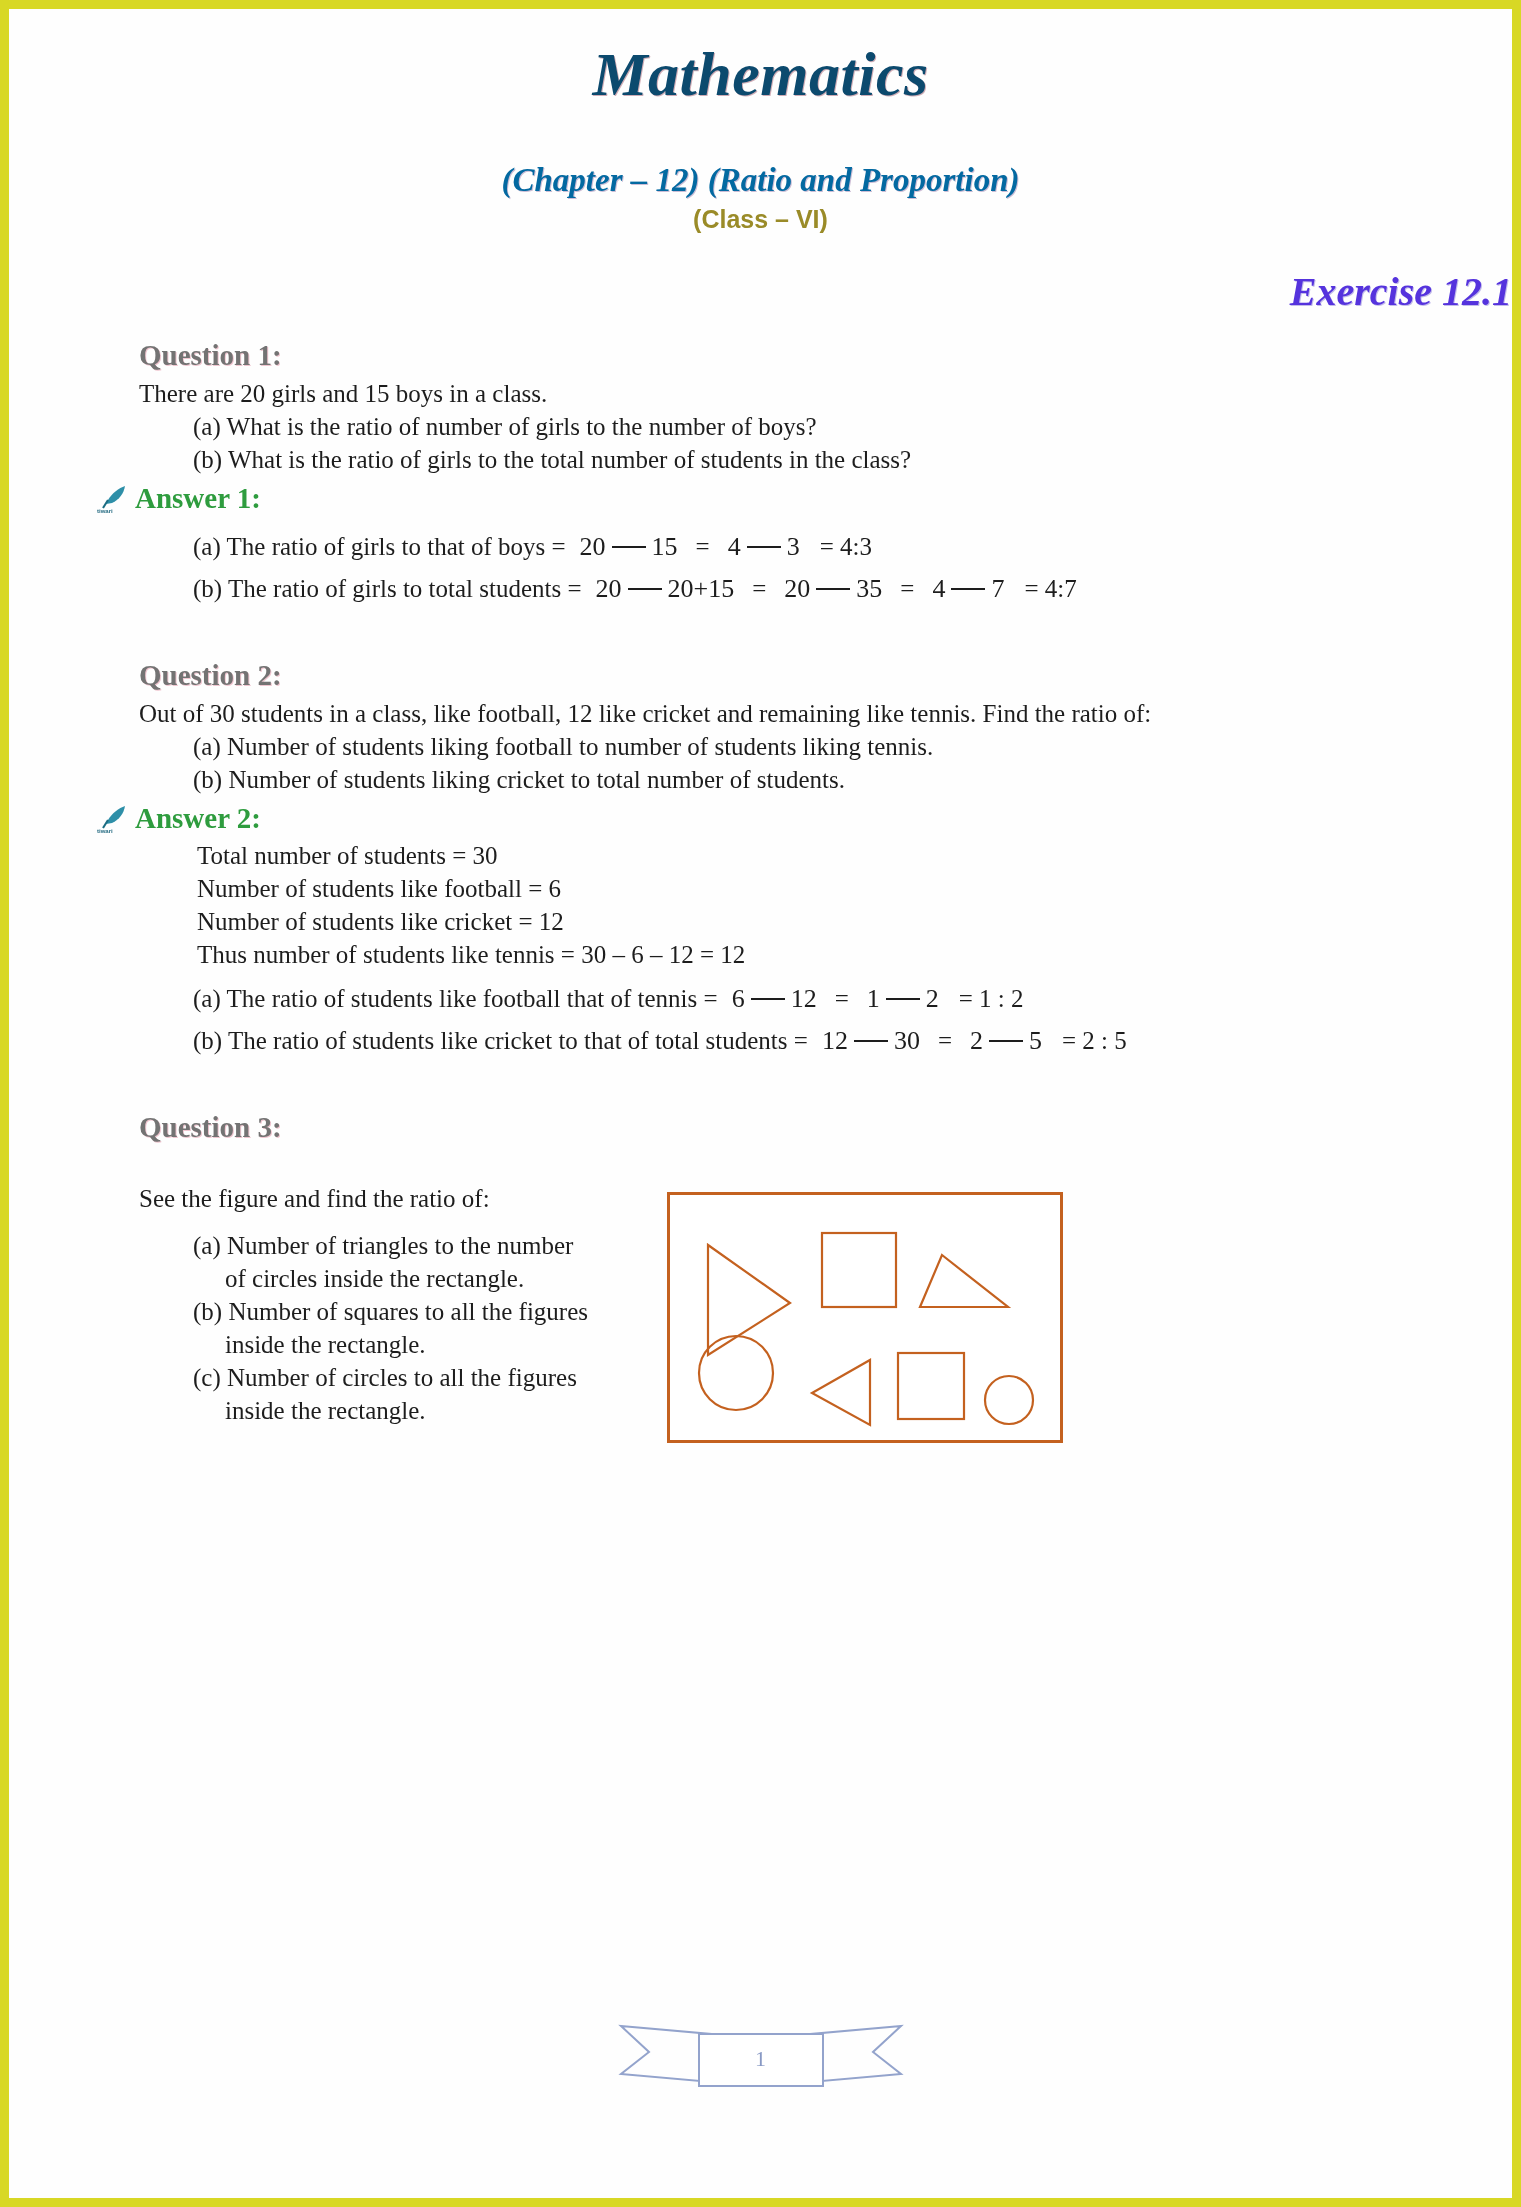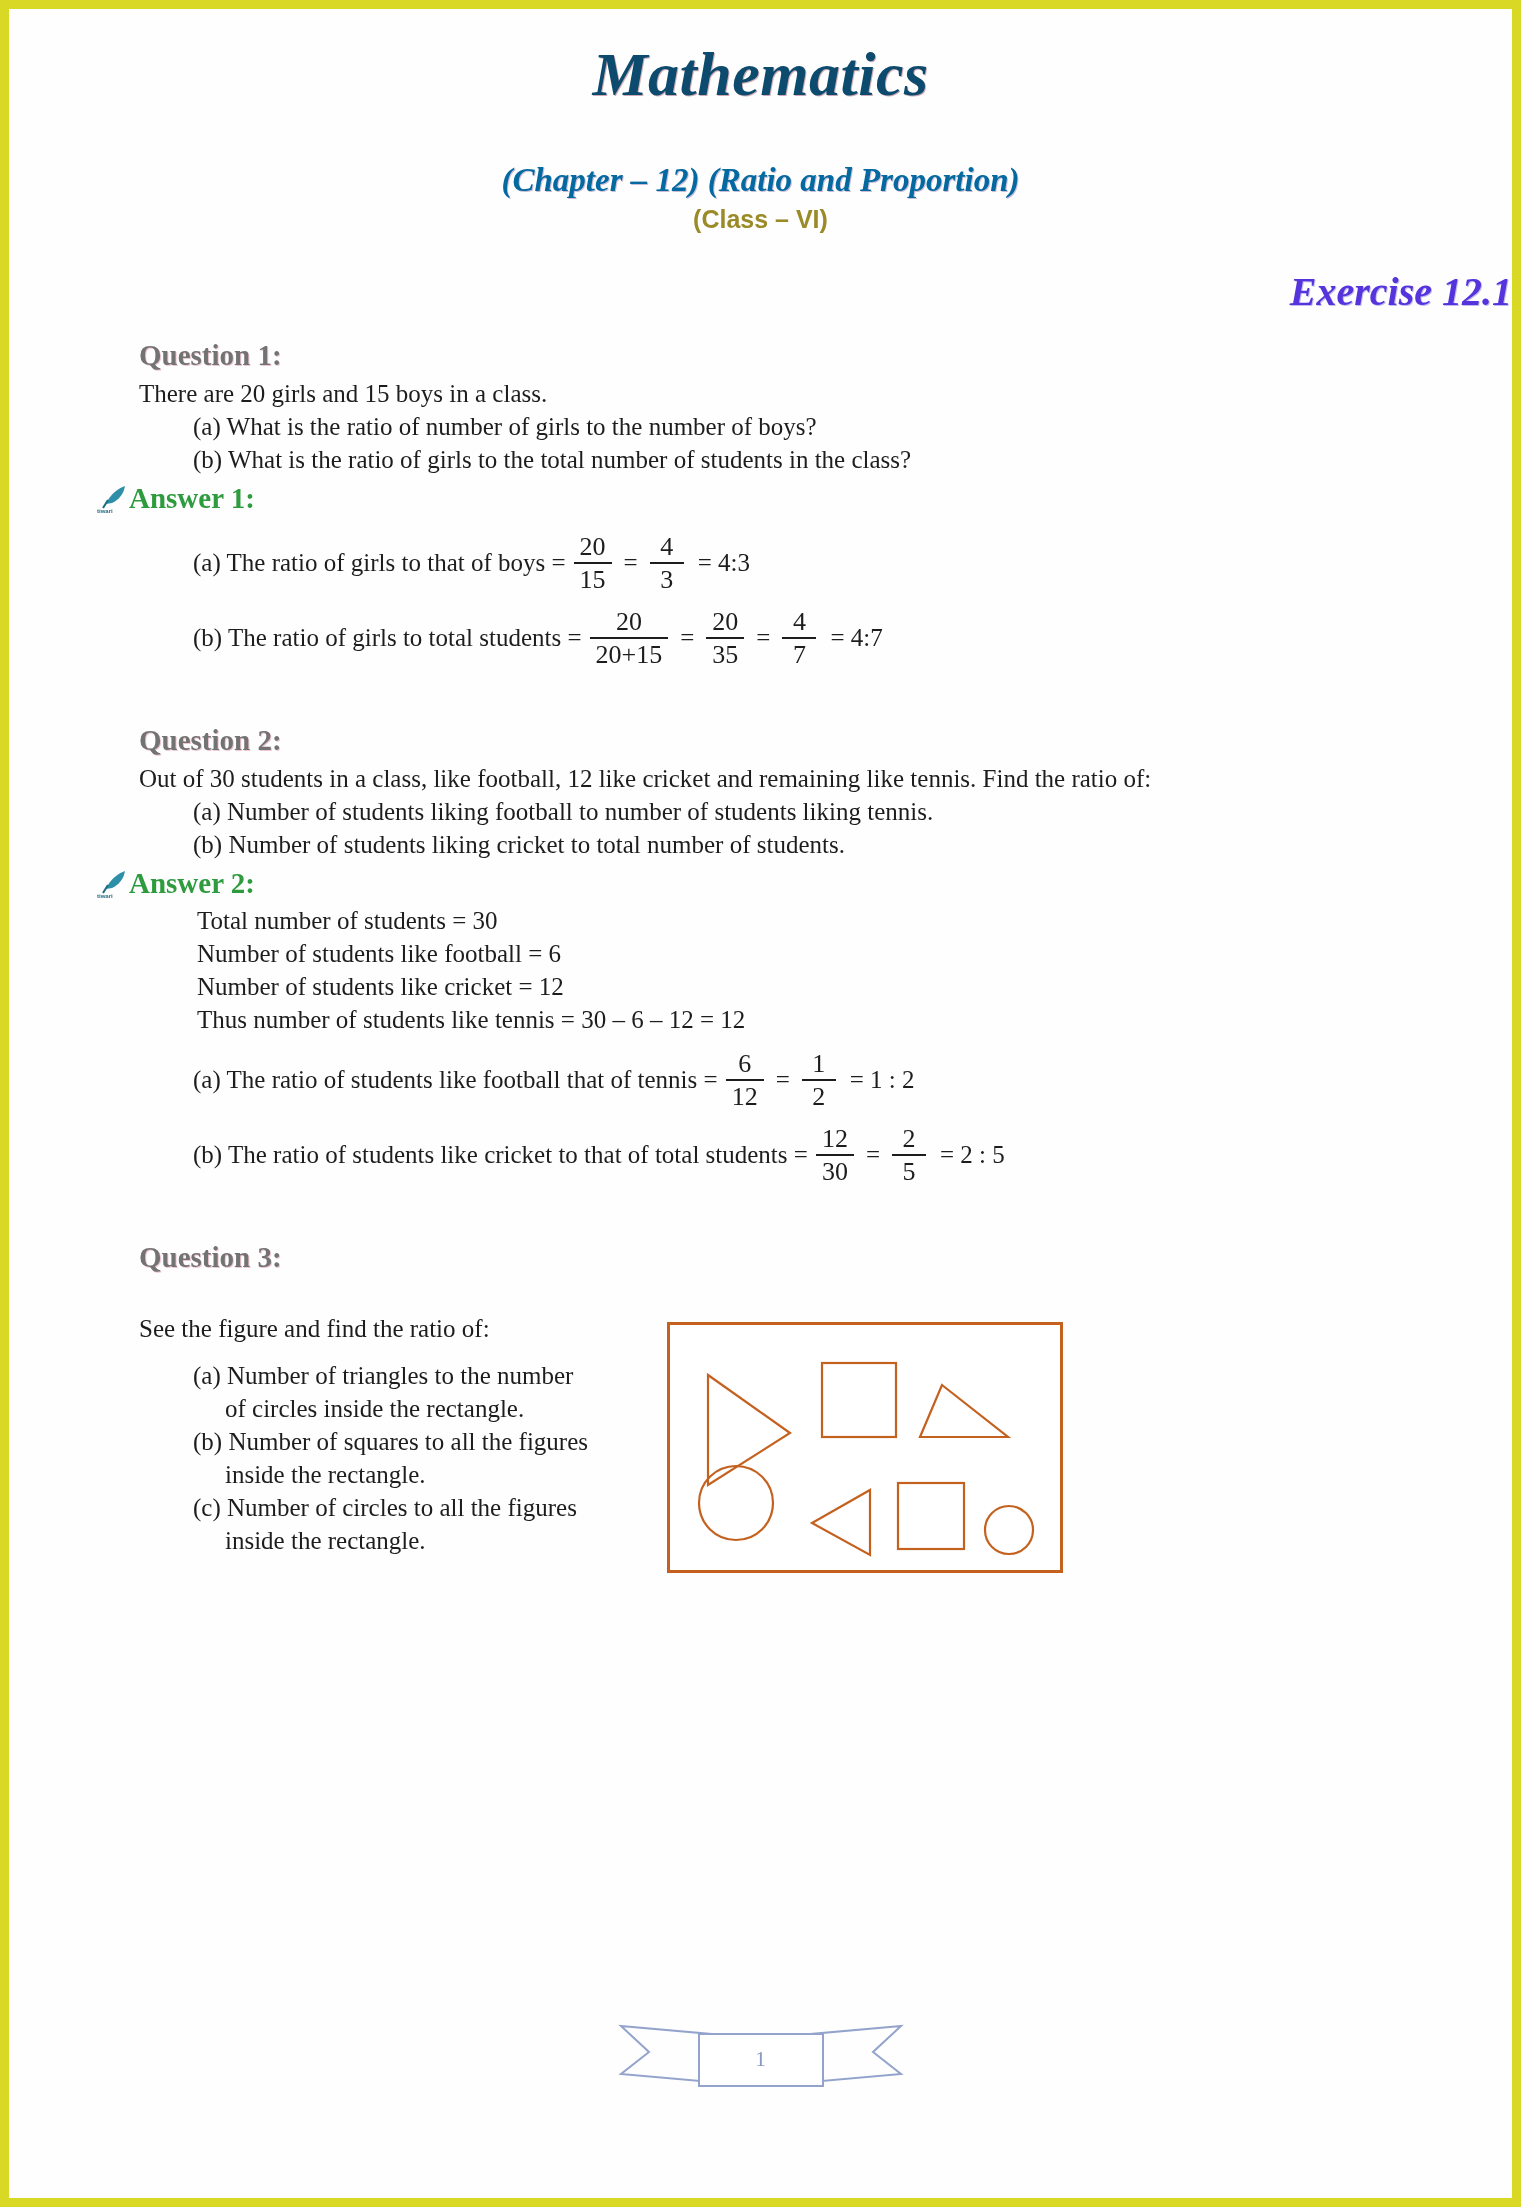--- a/index.html
+++ b/index.html
@@ -81,20 +81,21 @@
     text-shadow: 1px 1px 0 rgba(200,30,70,0.25);
   }
   .a-head {
     font-family: "Liberation Serif", serif;
     font-weight: bold;
     font-size: 29px;
     color: #2e9c3e;
     margin: 6px 0 4px -44px;
     display: flex;
     align-items: center;
+    gap: 6px;
   }
   .quill {
     width: 34px;
     height: 30px;
     display: inline-block;
     position: relative;
     flex: 0 0 auto;
   }
   .quill svg { display:block; }
   .body-text {
@@ -115,21 +116,21 @@
     align-items: center;
     font-family: "Liberation Serif", serif;
     font-size: 25px;
     color: #1d1d1d;
     margin-left: 54px;
     flex-wrap: nowrap;
   }
   .eq .lead { white-space: nowrap; }
   .frac {
     display: inline-flex;
-    flex-direction: column;
+    flex-direction: row;
     align-items: center;
     margin: 0 8px;
     vertical-align: middle;
     line-height: 1.05;
   }
   .frac .num, .frac .den {
     font-family: "Liberation Serif", serif;
     font-size: 26px;
     padding: 0 6px;
     text-align: center;

